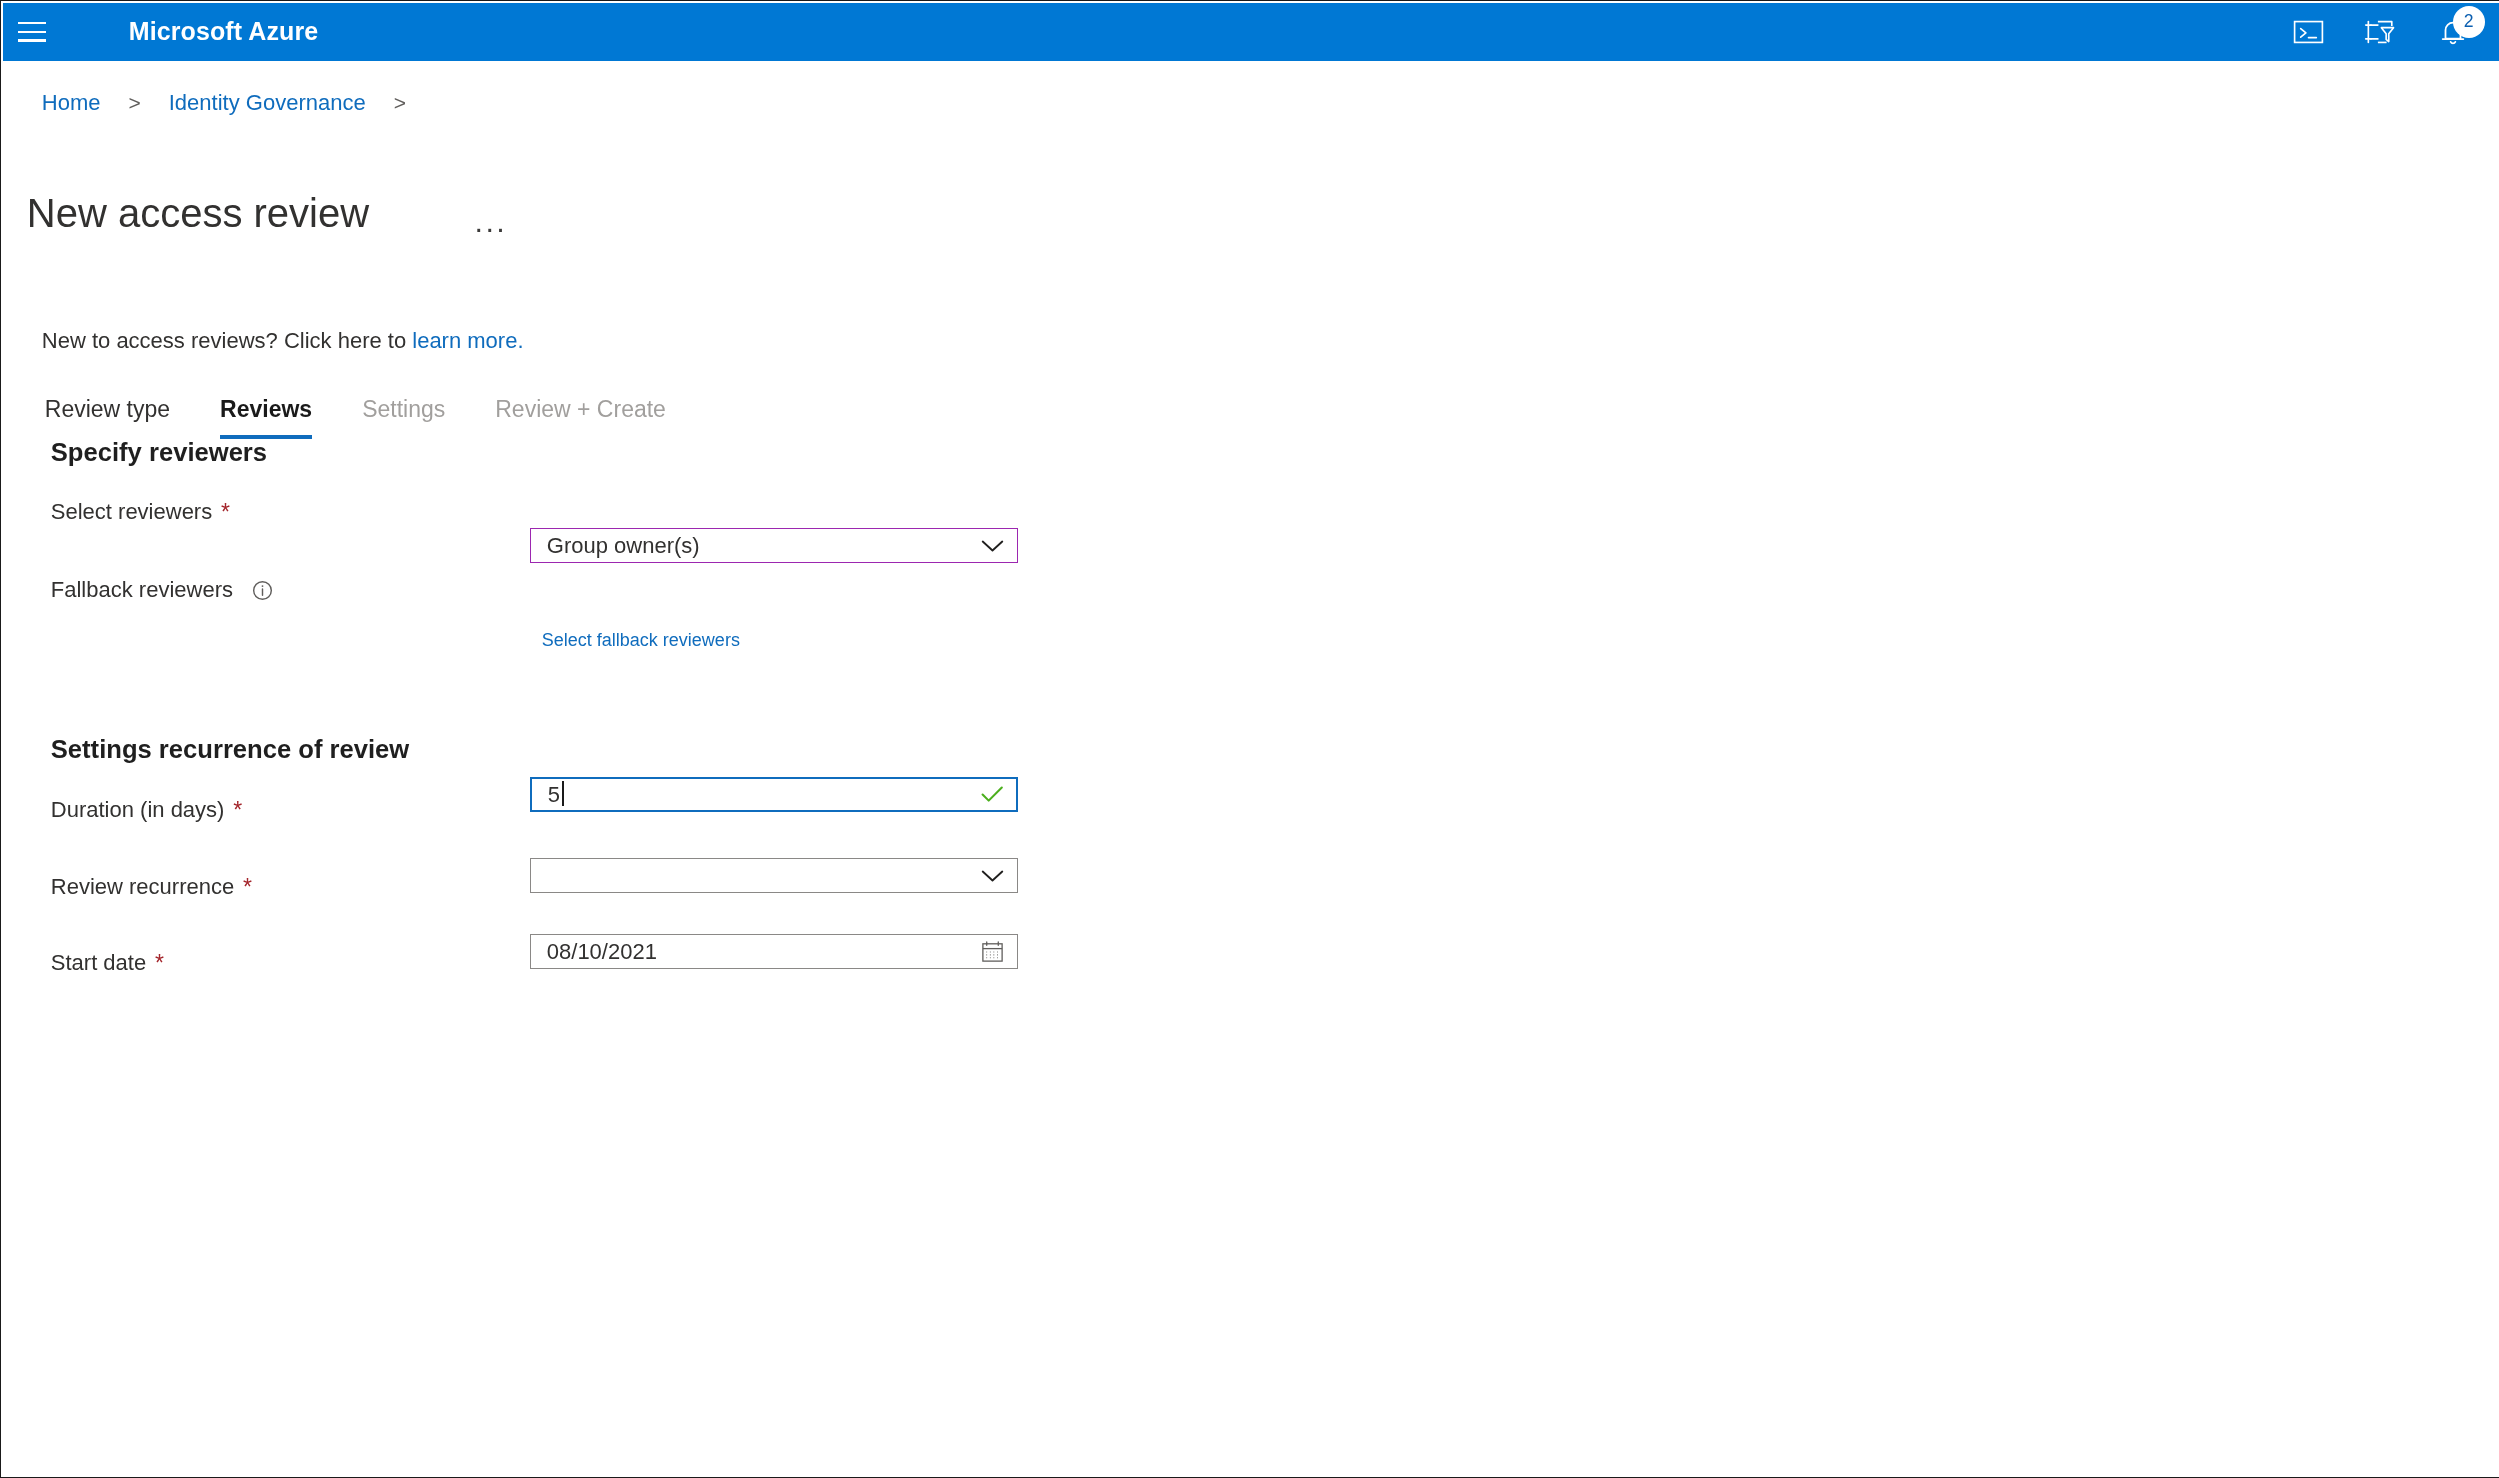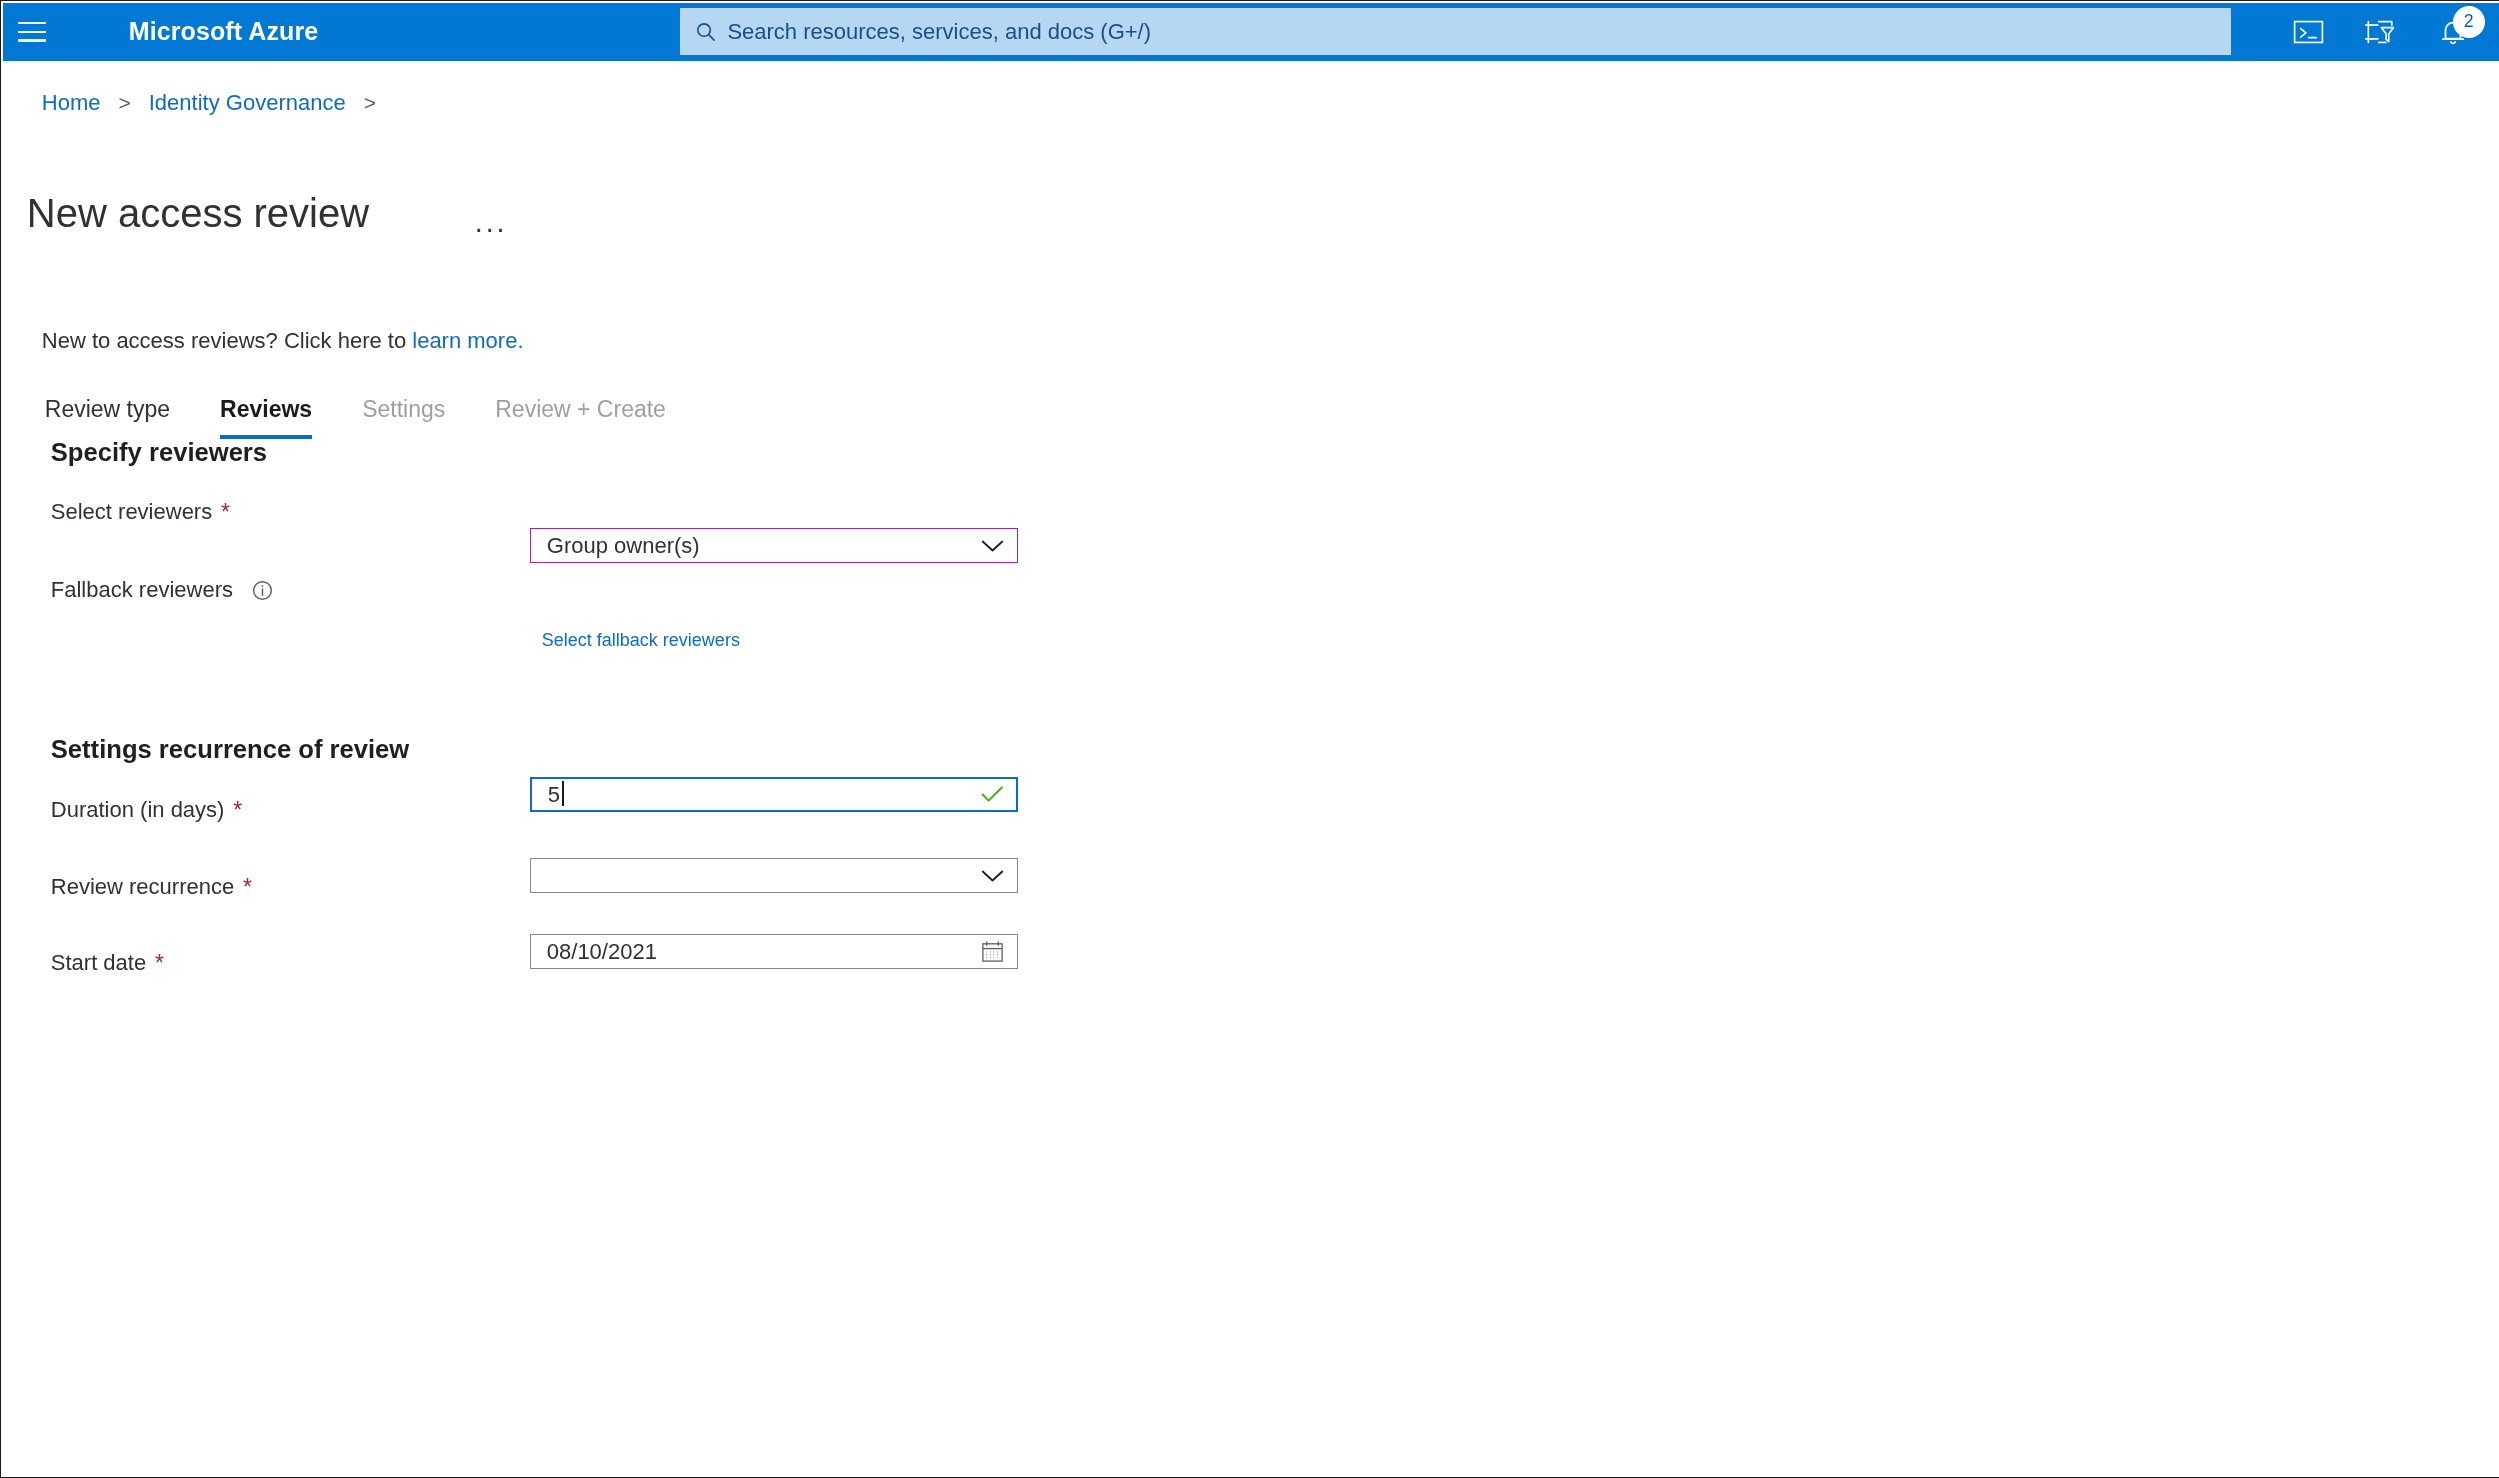--- a/index.html
+++ b/index.html
@@ -142,21 +142,21 @@
     box-sizing: border-box;
   }
   .breadcrumb {
     position: absolute;
     left: 39px;
     top: 29px;
     font-size: 22px;
     color: #323130;
     display: flex;
     align-items: center;
-    gap: 18px;
+    gap: 28px;
     white-space: nowrap;
   }
   .crumb-link {
     color: #0f6cbd;
     text-decoration: none;
     cursor: pointer;
   }
   .crumb-sep {
     color: #605e5c;
     font-size: 21px;
@@ -327,29 +327,20 @@
   <div class="topbar">
 
     <div class="hamburger">
       <span></span>
         <span></span>
         <span></span>
     </div>
 
     <div class="brand">Microsoft Azure</div>
 
-    <div class="searchwrap">
-      <span class="search-icon">
-        <svg width="23" height="23" viewBox="0 0 24 24" fill="none" stroke="#16508a" stroke-width="1.7">
-          <circle cx="10.5" cy="10.5" r="6.5"></circle>
-          <line x1="15.3" y1="15.3" x2="21" y2="21" stroke-linecap="round"></line>
-        </svg>
-      </span>
-      <input class="search-input" type="text" placeholder="Search resources, services, and docs (G+/)" style="">
-    </div>
 
     <div class="topright">
 
       <div class="topicon">
         <svg width="33" height="28" viewBox="0 0 38 32" fill="none" stroke="#ffffff" stroke-width="1.9">
           <rect x="3" y="4" width="32" height="24"></rect>
           <polyline points="10,12 16,17 10,22" stroke-linecap="round" stroke-linejoin="round"></polyline>
           <line x1="19" y1="22.5" x2="28" y2="22.5" stroke-linecap="round"></line>
         </svg>
       </div>

